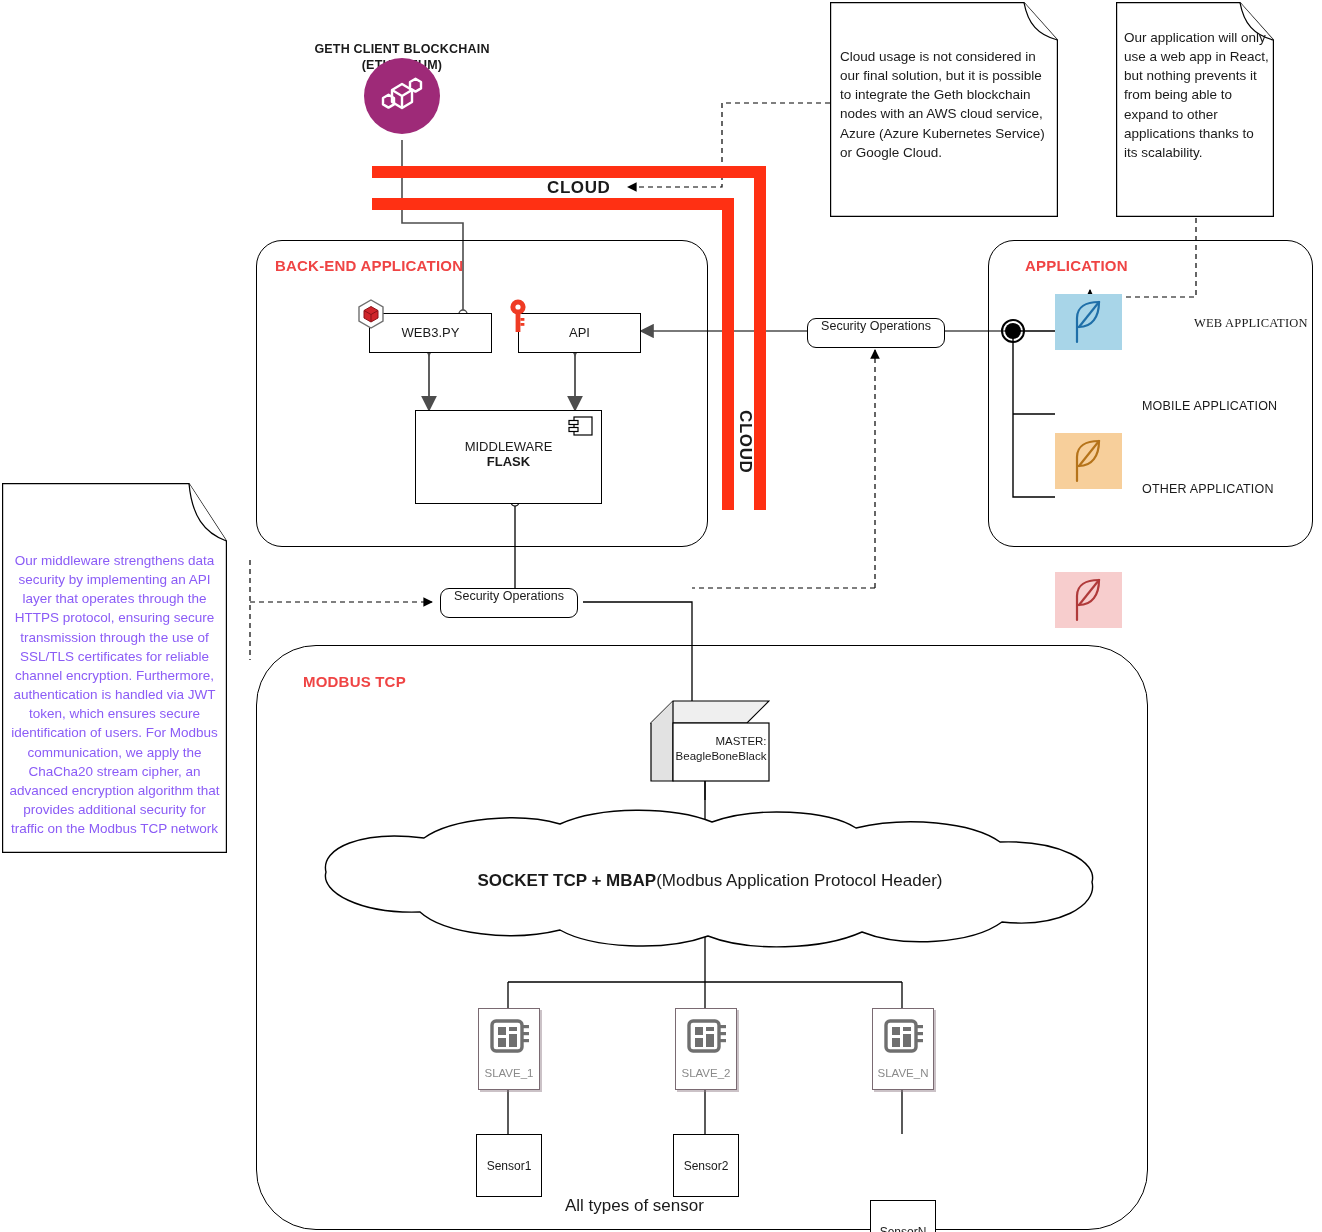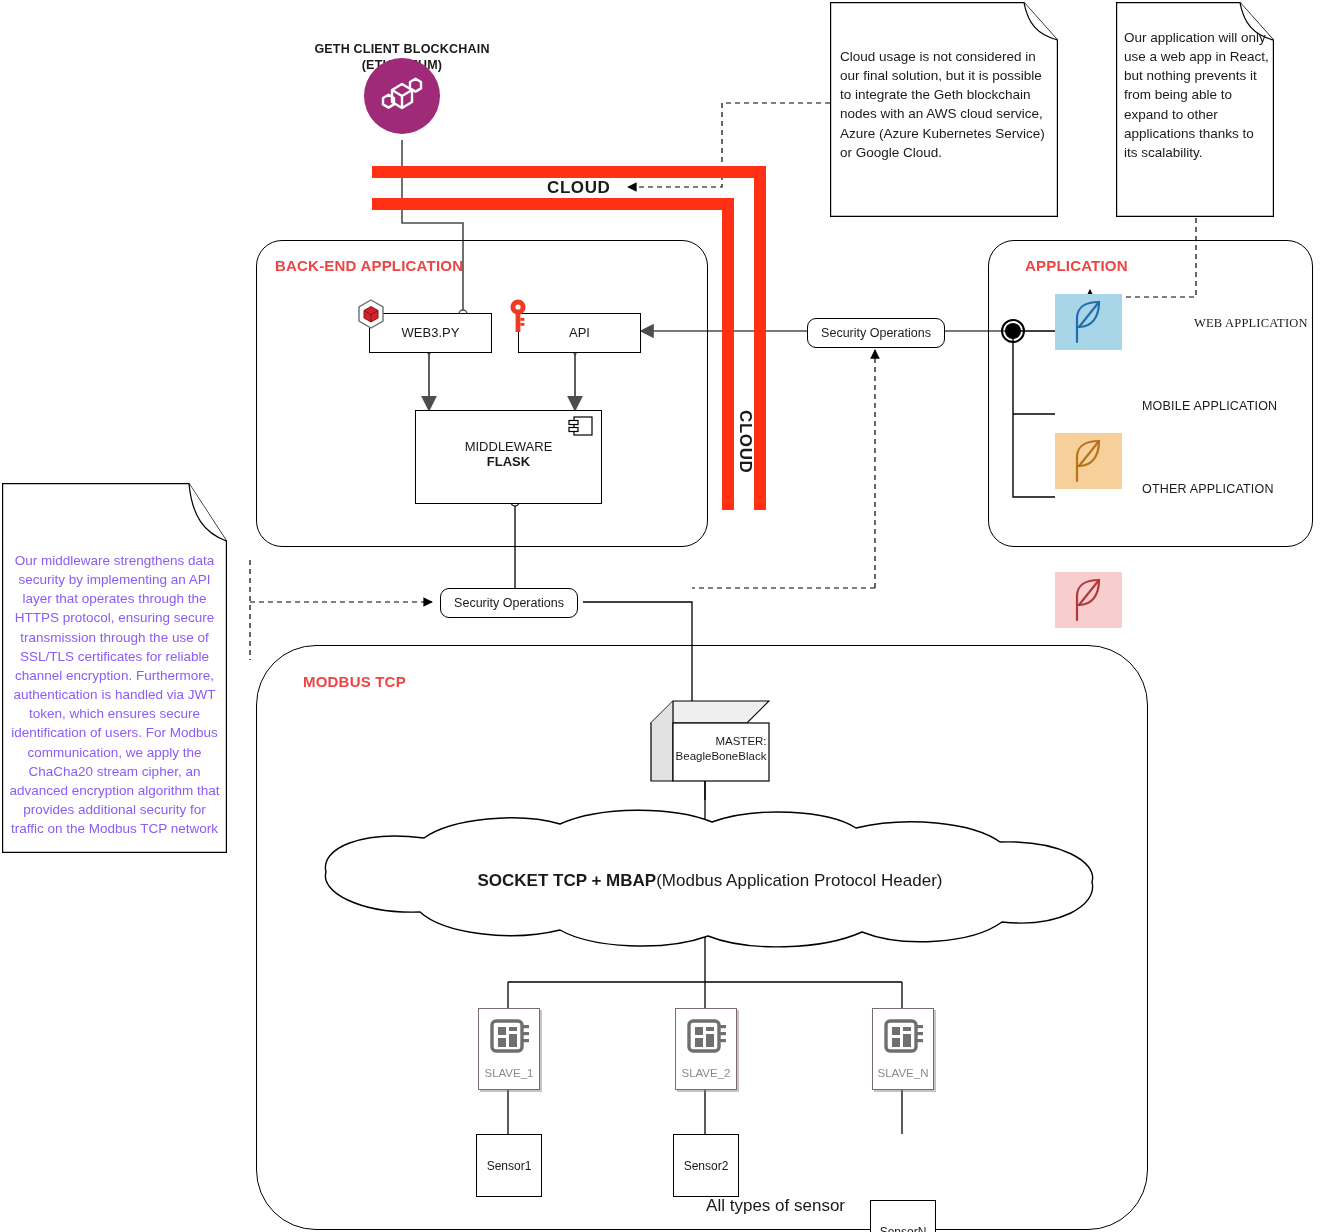--- a/index.html
+++ b/index.html
@@ -16,30 +16,30 @@
   .note-text{font-size:13.5px;line-height:1.42;color:#1a1a1a;}
   .note-text-c{font-size:13.5px;line-height:1.42;color:#8b5cf6;text-align:center;}
   .box-label{font-size:13px;text-align:center;}
   .small-label{font-size:12.5px;}
   .app-label{font-size:12.5px;letter-spacing:.2px;}
   .cloud-h{font-size:17px;font-weight:bold;letter-spacing:.6px;}
   .cloud-v{font-size:17px;font-weight:bold;letter-spacing:.6px;
            transform:rotate(90deg);transform-origin:left top;}
   .slave-cap{font-size:11.5px;color:#8a8a8a;text-align:center;}
   .sensor-lbl{font-size:12px;text-align:center;}
-  .alltypes{font-size:17px;text-align:right;}
+  .alltypes{font-size:17px;text-align:left;}
   .mbap{font-size:17px;text-align:center;white-space:nowrap;}
   .mbap b{font-weight:bold;}
   .master-lbl{font-size:11.5px;text-align:center;line-height:1.3;}
 
   
   .rrect{border:1.3px solid #000;border-radius:26px;background:transparent;}
   .plain-box{border:1.3px solid #000;background:#fff;}
   .pill{border:1.2px solid #000;border-radius:9px;background:#fff;
-        display:flex;align-items:center;justify-content:center;}
+        display:flex;align-items:flex-start;justify-content:center;}
   .redbar{background:#ff3013;position:absolute;}
   .leaf-tile{position:relative;}
   .slave-tile{background:#fff;border:1.2px solid #7a6a72;box-shadow:2px 2px 0 rgba(140,120,130,.45);}
   .geth-circle{width:76px;height:76px;border-radius:50%;background:#9e2a78;
                display:flex;align-items:center;justify-content:center;}
 </style>
 </head>
 <body>
 
 <div id="canvas">

